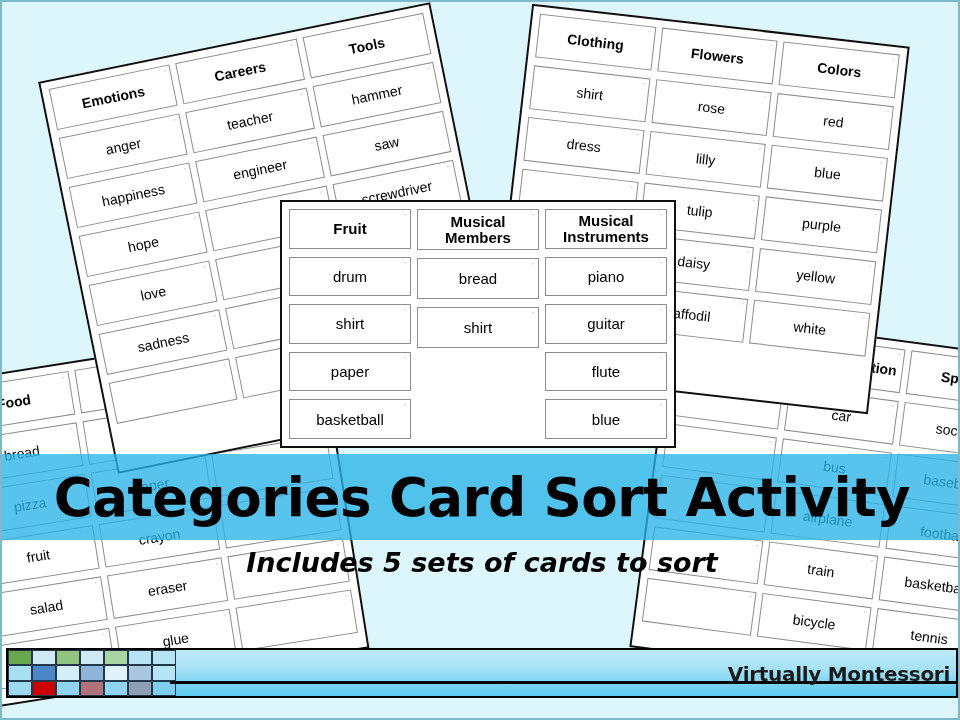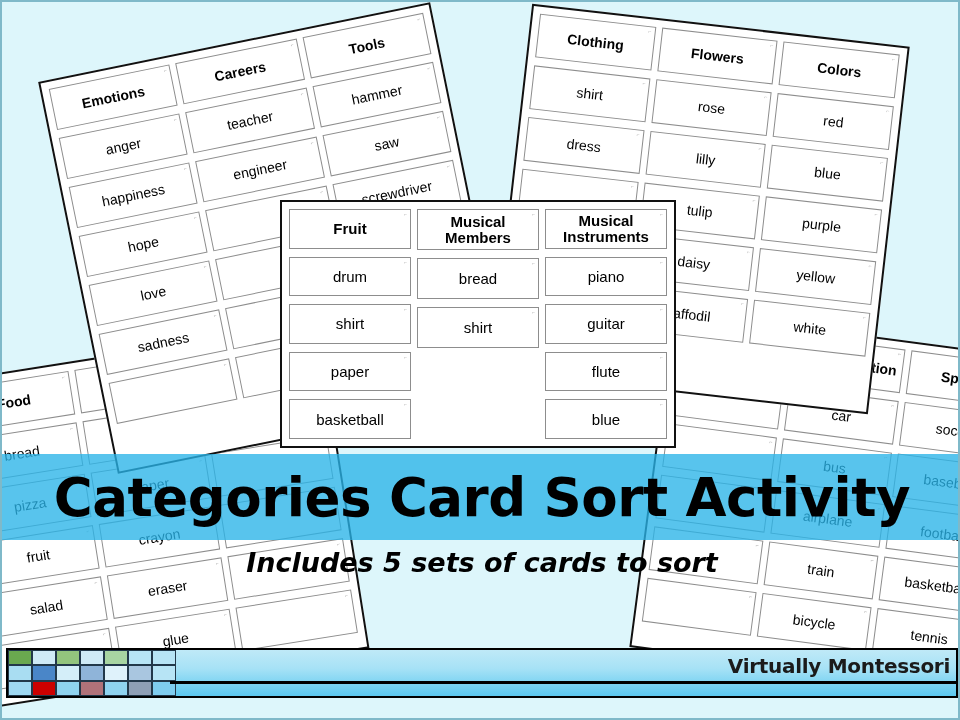--- a/index.html
+++ b/index.html
@@ -125,21 +125,21 @@
     display:grid;
     grid-template-columns:repeat(7,24px);
     grid-template-rows:repeat(3,1fr);
     box-sizing:border-box;
   }
   .lg{border:1px solid #22384a;box-sizing:border-box;}
   #footer-rule{
     position:absolute;left:162px;top:31px;width:786px;height:3px;background:#000;
   }
   #brand{
-    position:absolute;right:6px;top:4px;
+    position:absolute;right:6px;top:12px;
     font-family:"DejaVu Sans", sans-serif;
     font-weight:bold;
     font-size:20px;
     color:#1b1b1b;
     letter-spacing:-0.3px;
   }
 </style>
 </head>
 <body>
 

